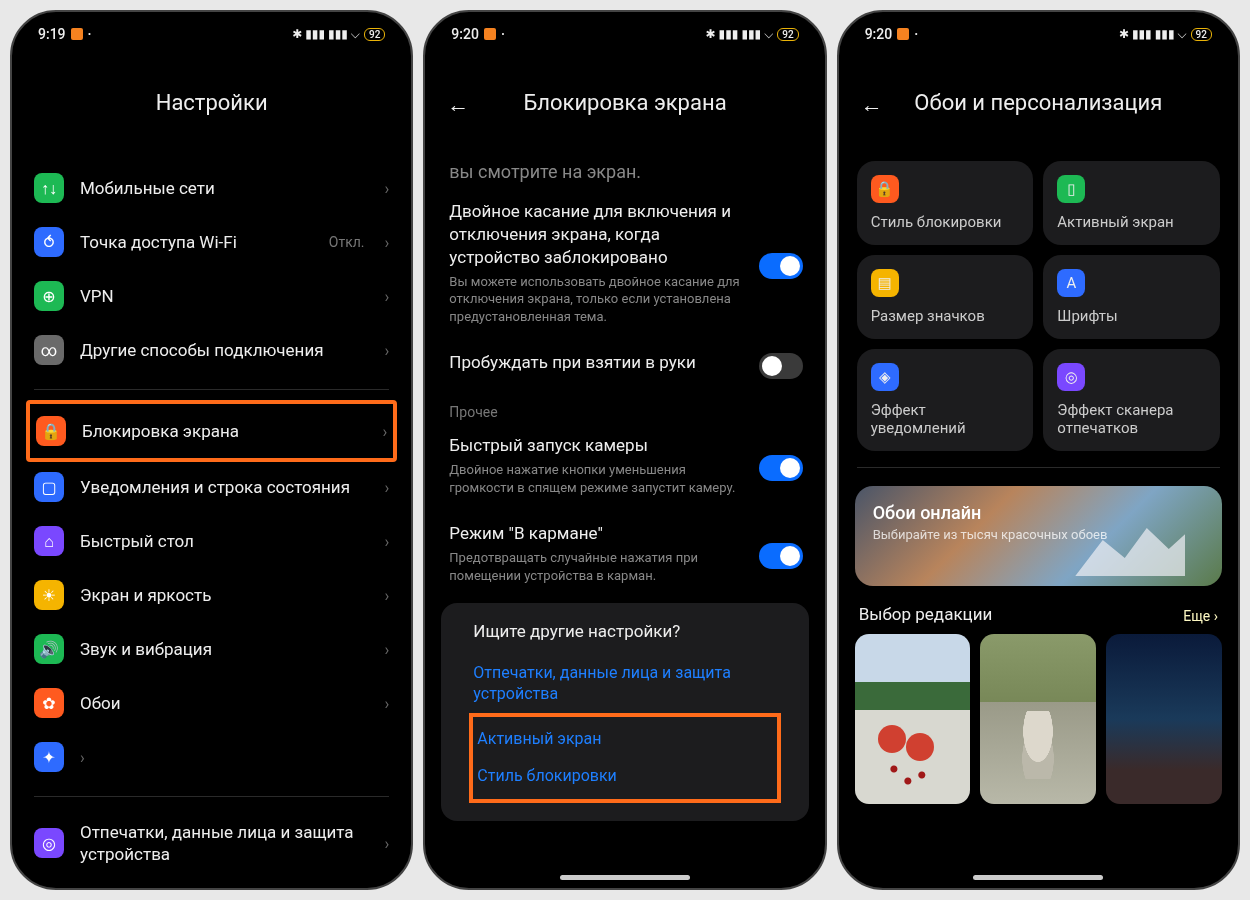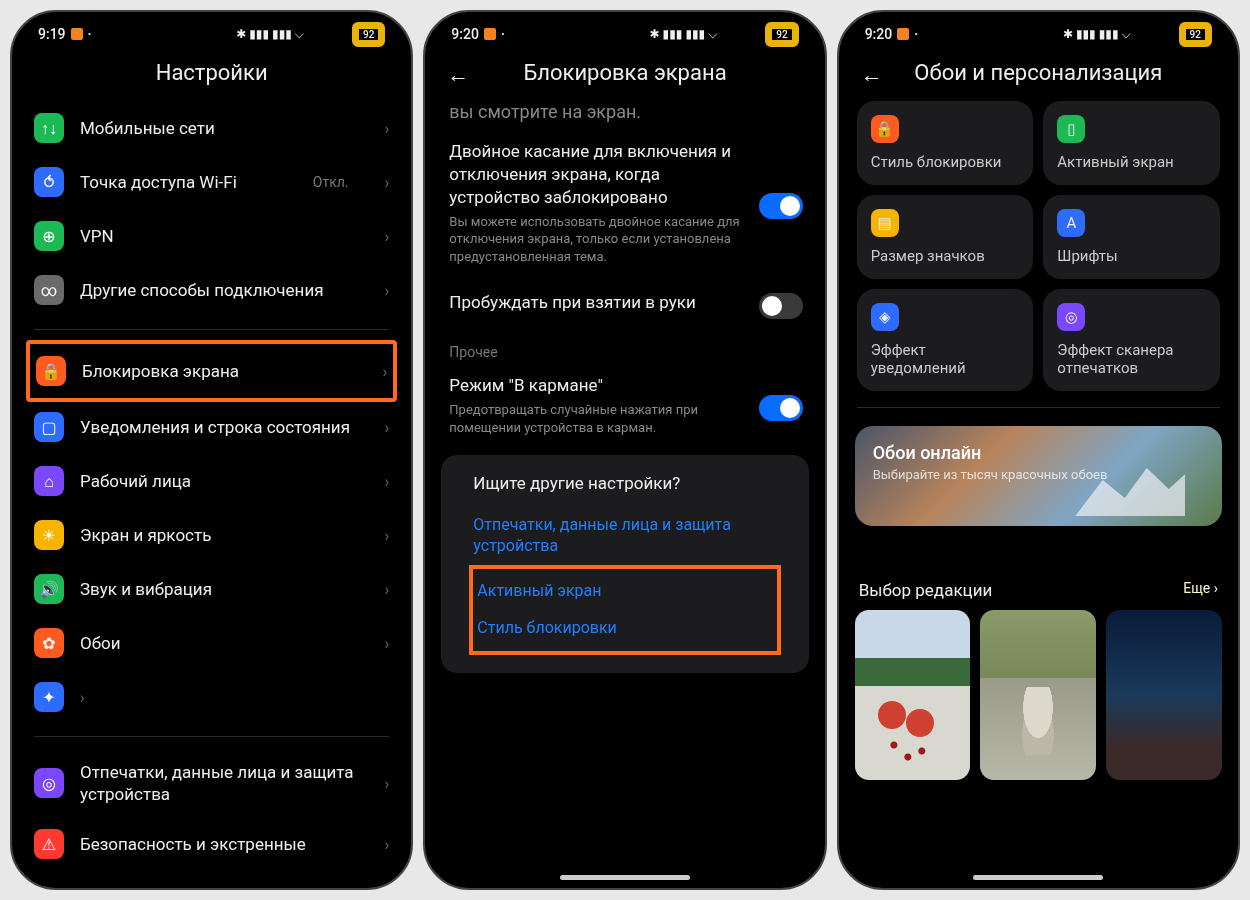--- a/index.html
+++ b/index.html
@@ -17,34 +17,35 @@
     width: 405px;
     height: 880px;
     background: #000;
     border-radius: 46px;
     border: 2px solid #444;
     overflow: hidden;
     position: relative;
     color: #eee;
     display: flex;
     flex-direction: column;
+    gap: 30px;
   }
   .statusbar {
     display: flex;
     justify-content: space-between;
     align-items: center;
     padding: 10px 26px 4px;
     font-size: 14px;
     font-weight: 500;
     height: 38px;
   }
   .statusbar .left { display:flex; align-items:center; gap:5px;}
   .statusbar .right { display:flex; align-items:center; gap:4px; font-size:12px;}
   .sb-badge { width:12px;height:12px;background:#f58220;border-radius:2px;display:inline-block;}
-  .batt { border:7px solid #eab308; border-radius:6px; padding:0 4px; font-size:10px;margin-left:44px;}
+  .batt { border:1px solid #eab308; border-radius:6px; padding:0 4px; font-size:10px;}
   .screen-title {
     text-align: center;
     font-size: 22px;
     font-weight: 400;
     padding: 10px 0 16px;
     position: relative;
   }
   .back-arrow {
     position: absolute;
     left: 22px;
@@ -67,21 +68,21 @@
   .row .icon {
     width: 30px; height: 30px;
     border-radius: 8px;
     display:flex;align-items:center;justify-content:center;
     font-size:16px;
     color:#fff;
     flex-shrink:0;
   }
   .row .label { flex:1; font-size: 17px; line-height:1.3; }
   .row .chev { color:#666; font-size:16px;}
-  .row .trail { color:#777; font-size:14px; margin-right:20px;}
+  .row .trail { color:#777; font-size:14px; margin-right:4px;}
   .divider { height:1px; background:#2a2a2a; margin: 12px 6px;}
   .highlight-box {
     border: 4px solid #ff6b1a;
     border-radius: 4px;
     margin: -2px -2px;
   }
   
   .setting-block { padding: 10px 8px 16px; }
   .setting-title { font-size:17px; color:#eee; line-height:1.35; padding-right:60px;}
   .setting-desc { font-size:13px; color:#888; line-height:1.35; padding-right:60px; margin-top:4px;}
@@ -113,21 +114,21 @@
   .card .cicon{width:28px;height:28px;border-radius:8px;display:flex;align-items:center;justify-content:center;font-size:15px;}
   .card .clabel{font-size:15px;color:#ccc;line-height:1.2;}
   .banner{
     margin-top:18px;border-radius:18px;height:100px;
     background: linear-gradient(135deg,#4a5568 0%,#b8845c 35%,#7fa5c4 65%,#5a7a4a 100%);
     position:relative;padding:16px 18px;overflow:hidden;
   }
   .banner::before{content:'';position:absolute;right:10%;top:30%;width:110px;height:60px;background:rgba(240,240,245,0.7);clip-path:polygon(0 100%,25% 40%,45% 70%,65% 20%,85% 55%,100% 30%,100% 100%);}
   .banner .bt{color:#fff;font-size:18px;font-weight:500;}
   .banner .bd{color:rgba(255,255,255,0.75);font-size:13px;margin-top:4px;}
-  .sel-row{display:flex;justify-content:space-between;align-items:flex-start;padding:18px 4px 10px;margin-top:36px;}
+  .sel-row{display:flex;justify-content:space-between;align-items:flex-end;padding:18px 4px 10px;}
   .sel-row .st{font-size:17px;}
   .sel-row .more{color:#fef9c3;font-size:14px;}
   .thumbs{display:flex;gap:10px;}
   .thumb{flex:1;height:170px;border-radius:14px;background:#2a3a4a;}
   .thumb.a{background:linear-gradient(#c8d8e8 0%,#c8d8e8 28%,#3a6a3a 28%,#3a6a3a 45%,#d8d8d0 45%);position:relative;overflow:hidden;}
   .thumb.a::before{content:'';position:absolute;bottom:30%;left:20%;width:28px;height:28px;background:#d04030;border-radius:50%;box-shadow:28px 8px 0 #d04030;}
   .thumb.a::after{content:'';position:absolute;bottom:8%;left:10%;right:10%;height:30px;background:radial-gradient(circle at 30% 30%,#a01818 3px,transparent 4px),radial-gradient(circle at 60% 50%,#a01818 3px,transparent 4px),radial-gradient(circle at 45% 70%,#a01818 3px,transparent 4px);}
   .thumb.b{background:linear-gradient(180deg,#8a9a6a 0%,#788858 40%,#9a9a88 40%,#b8b8a8 100%);position:relative;}
   .thumb.b::after{content:'';position:absolute;left:30%;top:45%;width:40%;height:40%;background:radial-gradient(ellipse at 50% 30%,#ddd8cc 45%,transparent 46%),radial-gradient(ellipse at 50% 70%,#bbb8aa 48%,transparent 49%);}
   .thumb.c{background:linear-gradient(#0a1a3a,#1a3a5a 50%,#3a2a2a 80%);}
@@ -182,21 +183,21 @@
     <div class="chev">›</div>
   </div>
         <div class="row ">
     <div class="icon" style="background:#2e6bff">▢</div>
     <div class="label">Уведомления и строка состояния</div>
 
     <div class="chev">›</div>
   </div>
         <div class="row ">
     <div class="icon" style="background:#7a48ff">⌂</div>
-    <div class="label">Рабочий лица</div>
+    <div class="label">Быстрый стол</div>
 
     <div class="chev">›</div>
   </div>
         <div class="row ">
     <div class="icon" style="background:#f5b400">☀</div>
     <div class="label">Экран и яркость</div>
 
     <div class="chev">›</div>
   </div>
         <div class="row ">
@@ -254,20 +255,25 @@
       <div class="setting-title">Двойное касание для включения и отключения экрана, когда устройство заблокировано</div>
       <div class="setting-desc">Вы можете использовать двойное касание для отключения экрана, только если установлена предустановленная тема.</div>
       <div class="toggle on"></div>
     </div>
     <div class="setting-block setting-wrap">
       <div class="setting-title">Пробуждать при взятии в руки</div>
       <div class="toggle off"></div>
     </div>
     <div class="section-label">Прочее</div>
     <div class="setting-block setting-wrap">
+      <div class="setting-title">Быстрый запуск камеры</div>
+      <div class="setting-desc">Двойное нажатие кнопки уменьшения громкости в спящем режиме запустит камеру.</div>
+      <div class="toggle on"></div>
+    </div>
+    <div class="setting-block setting-wrap">
       <div class="setting-title">Режим "В кармане"</div>
       <div class="setting-desc">Предотвращать случайные нажатия при помещении устройства в карман.</div>
       <div class="toggle on"></div>
     </div>
     <div class="other-card">
       <div class="q">Ищите другие настройки?</div>
       <div class="link">Отпечатки, данные лица и защита устройства</div>
       <div class="highlight-group">
         <div class="link">Активный экран</div>
         <div class="link">Стиль блокировки</div>

